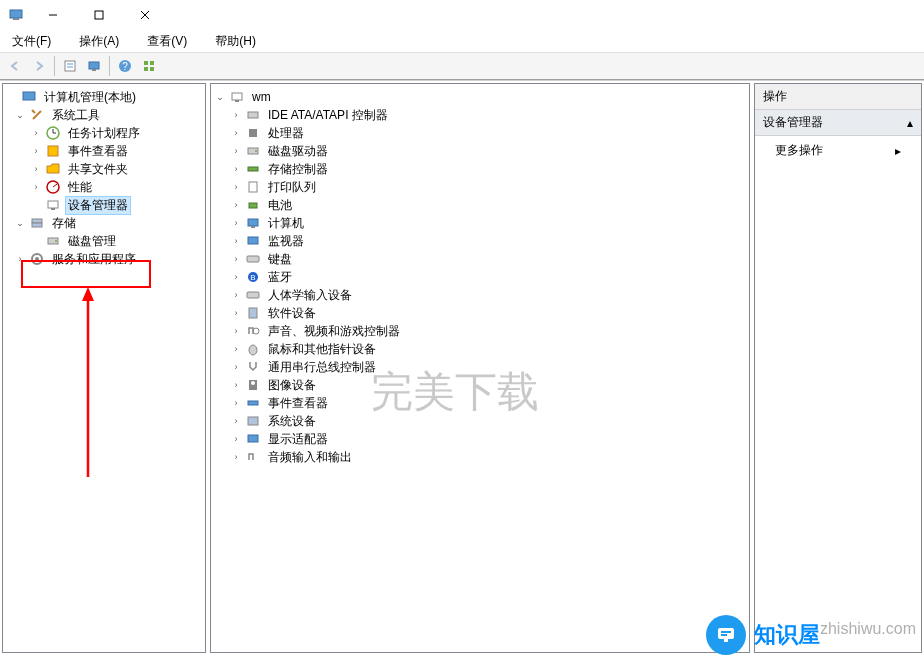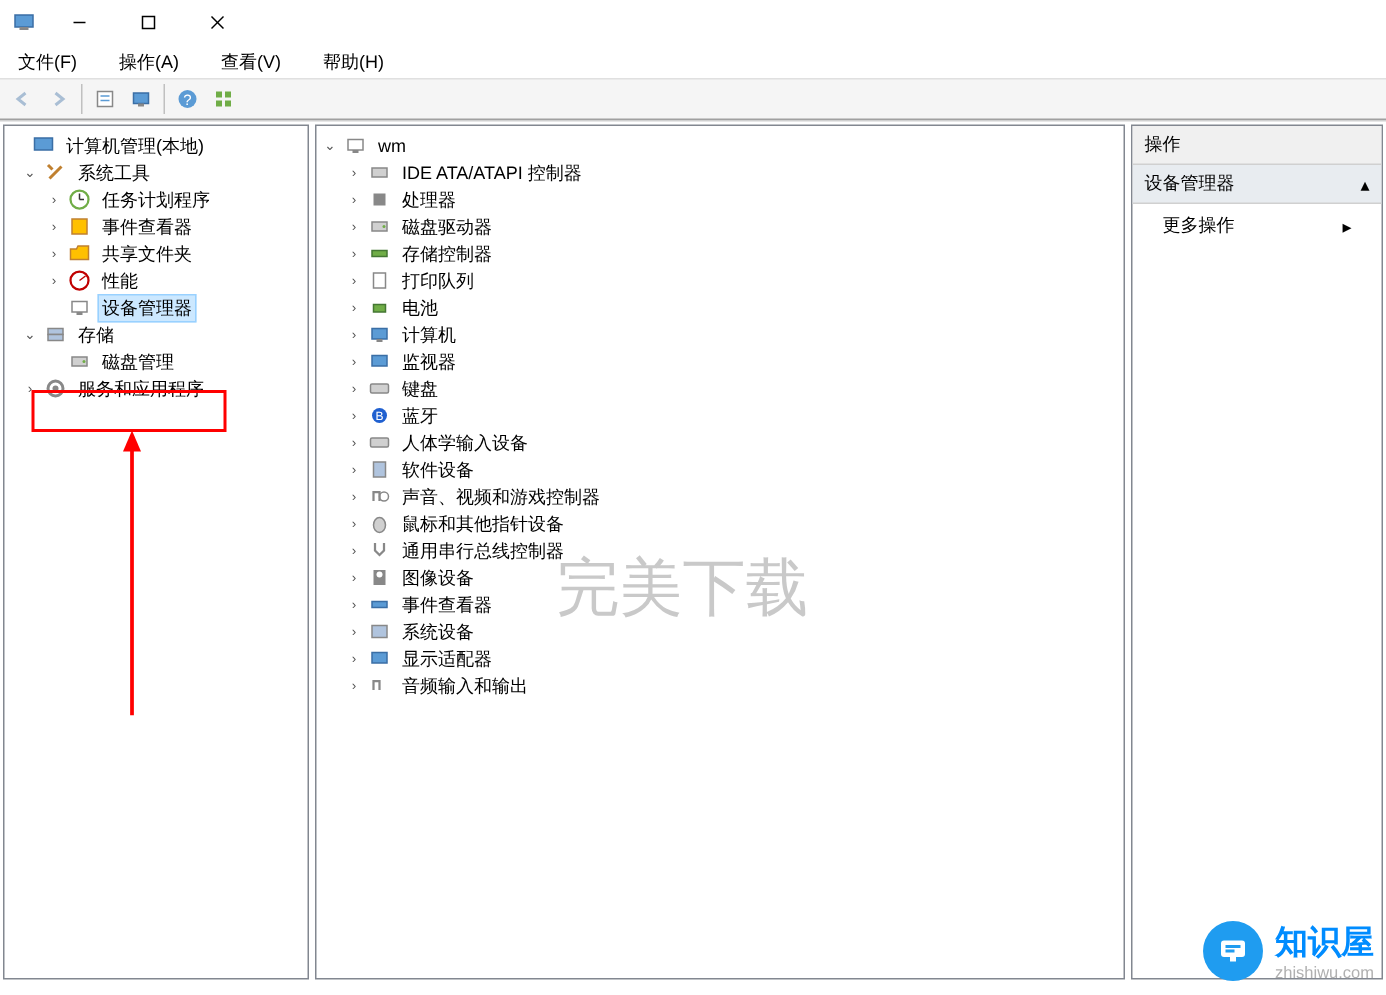--- a/index.html
+++ b/index.html
@@ -28,23 +28,23 @@
 .tree-node .label { padding: 1px 3px; }
 .tree-node.selected .label { background: #cce8ff; border: 1px solid #99d1ff; padding: 0 2px; }
 .highlight-box { position: absolute; border: 2px solid #ff0000; pointer-events: none; }
 .right-pane .header { background: #f0f0f0; padding: 4px 8px; border-bottom: 1px solid #d0d0d0; font-weight: normal; }
 .right-pane .sub-header { background: #e8ecf0; padding: 4px 8px; border-bottom: 1px solid #d0d0d0; display: flex; justify-content: space-between; align-items: center; }
 .right-pane .action-item { padding: 6px 20px; display: flex; justify-content: space-between; align-items: center; }
 .watermark { position: absolute; font-size: 42px; color: rgba(100,100,100,0.35); font-family: "KaiTi", "STKaiti", serif; pointer-events: none; }
 .arrow-svg { position: absolute; pointer-events: none; }
 .brand { position: absolute; bottom: 8px; right: 8px; display: flex; align-items: center; gap: 8px; }
 .brand .circle { width: 40px; height: 40px; border-radius: 50%; background: #1f9cf0; display: flex; align-items: center; justify-content: center; color: #fff; font-size: 20px; }
-.brand .text { display: flex; flex-direction: column; }
+.brand .text { display: flex; flex-direction: row; }
 .brand .text .cn { font-size: 22px; color: #008cff; font-weight: bold; }
-.brand .text .url { font-size: 11px; color: #b0b0b0; }
+.brand .text .url { font-size: 16px; color: #b0b0b0; }
 svg { display: block; }
 </style>
 </head>
 <body>
 
 <div class="titlebar">
   <span class="app-icon">
     <svg width="16" height="16">
         <rect x="2" y="3" width="12" height="8" fill="#5b9bd5" stroke="#3a6ea5"></rect>
         <rect x="5" y="11" width="6" height="2" fill="#888"></rect>

